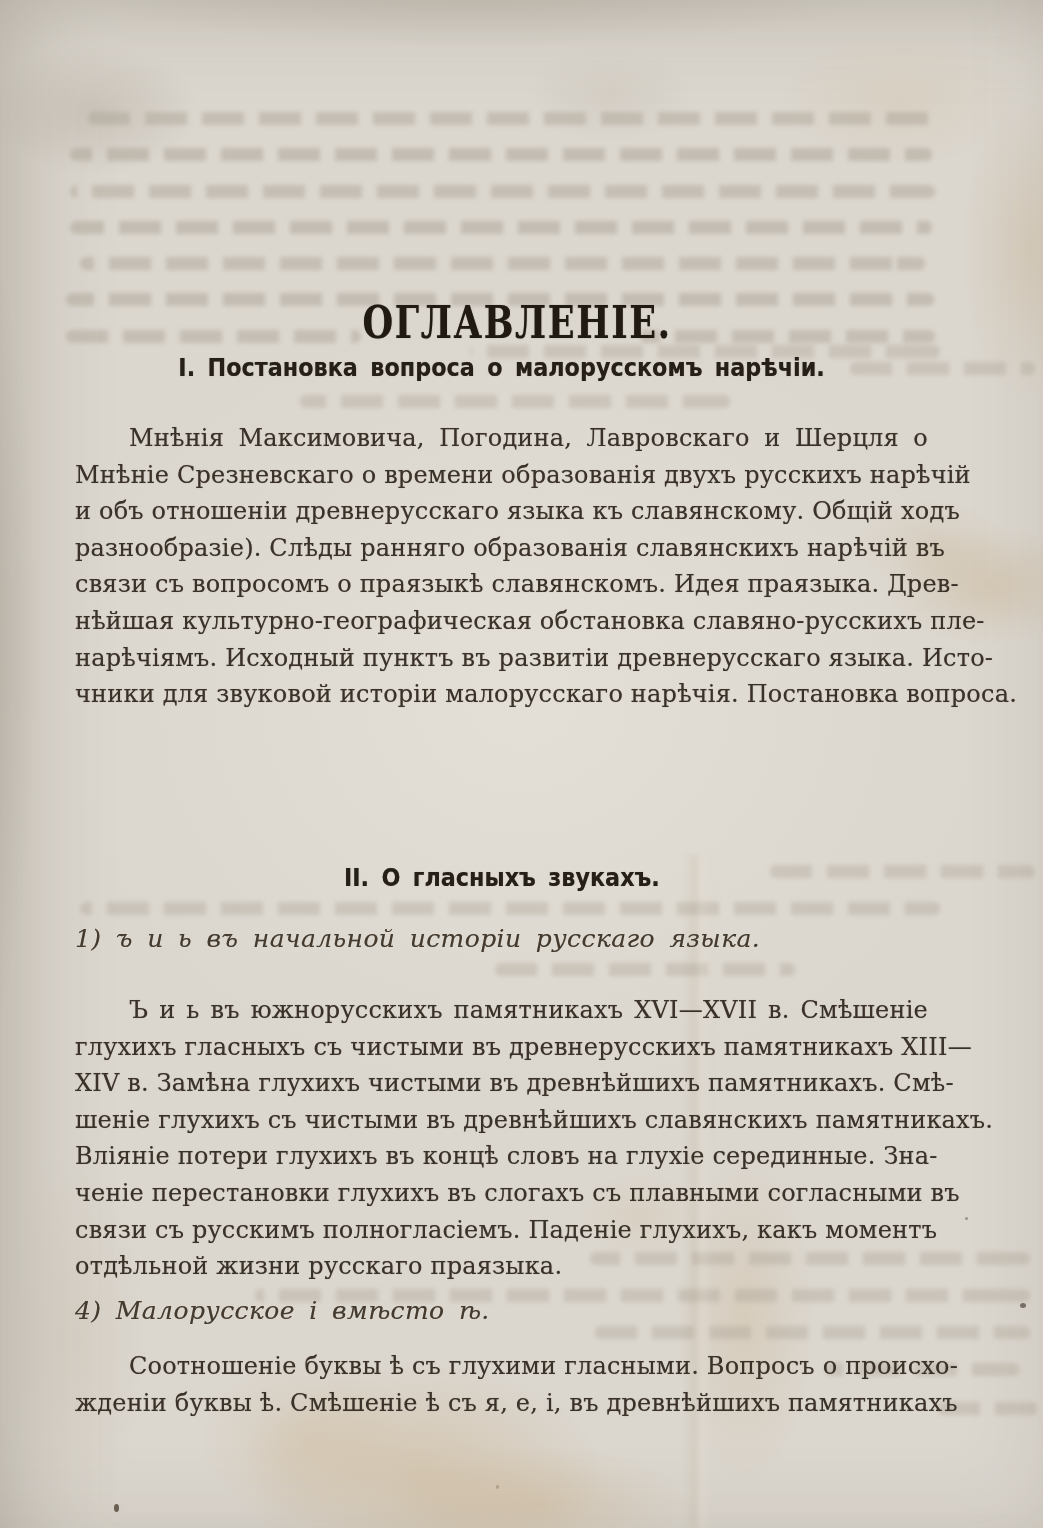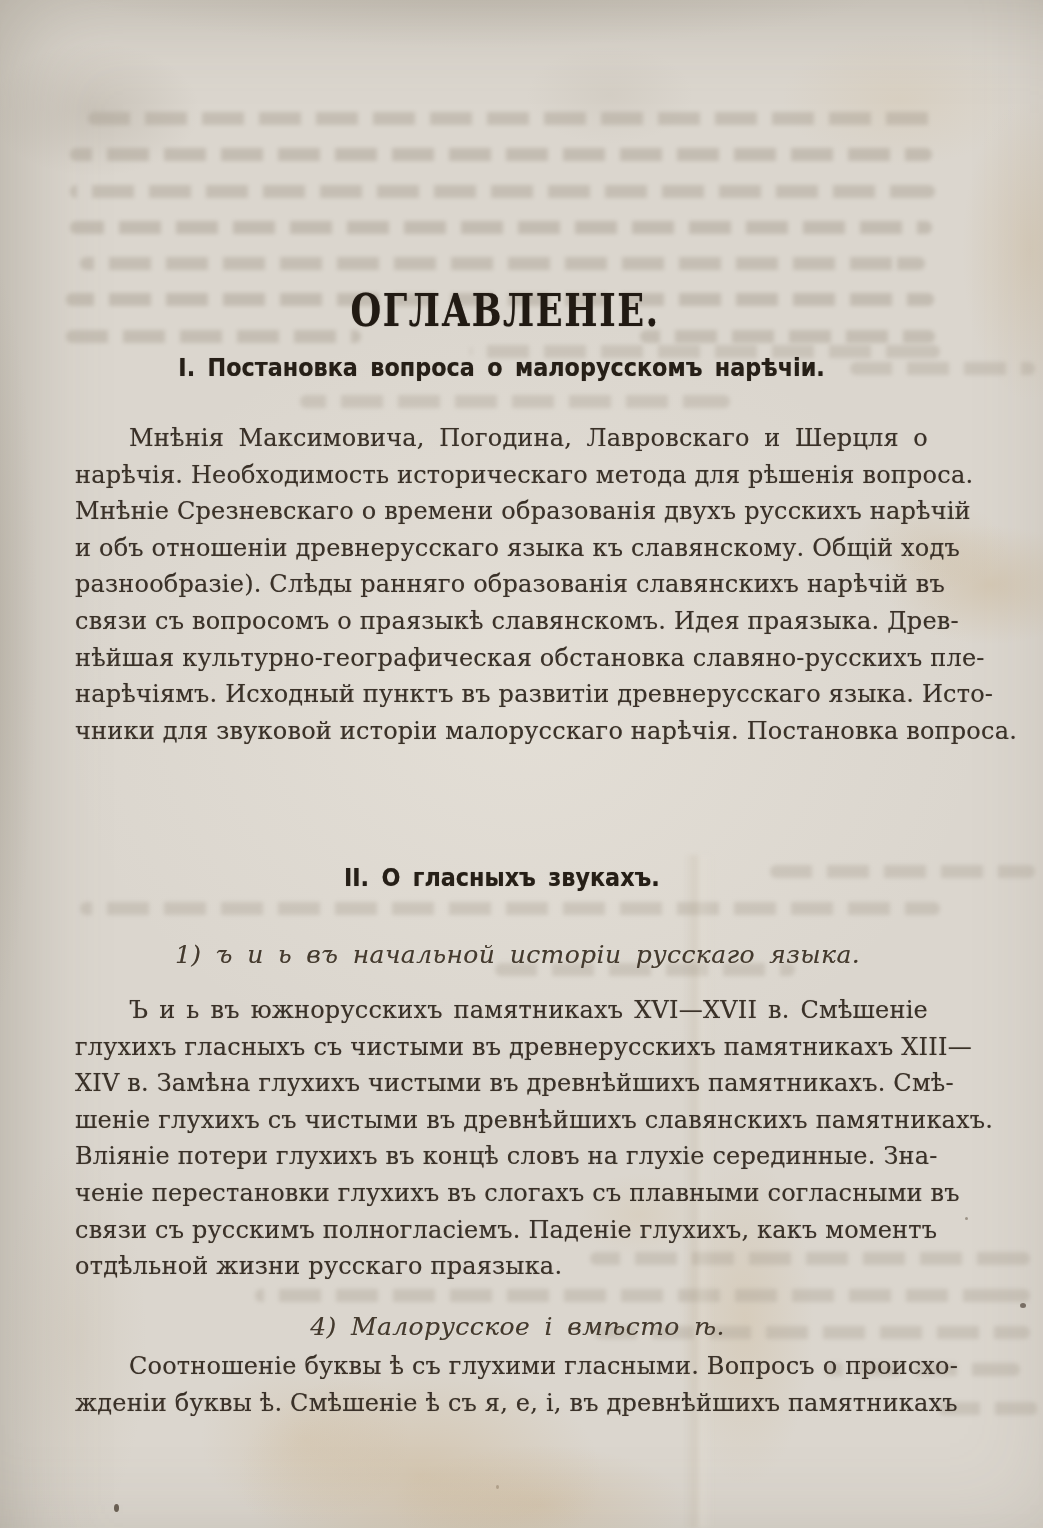--- a/index.html
+++ b/index.html
@@ -47,35 +47,35 @@
   .crease{
     position:absolute;left:684px;top:855px;width:30px;height:673px;
     background:linear-gradient(90deg, rgba(0,0,0,0), rgba(167,146,112,.13) 35%, rgba(230,224,212,.28) 58%, rgba(0,0,0,0));
     filter:blur(2px);pointer-events:none;
   }
   .speck{position:absolute;border-radius:50%;}
   
   .content{position:absolute;inset:0;color:#3a3128;}
   .col{position:absolute;left:75px;width:853px;margin-top:8px;}
   .title{
-    top:283px;text-align:center;margin:4px;
+    top:283px;text-align:center;margin:16px;
     font:bold 44px/48px "DejaVu Serif", serif;color:#211a13;
     text-shadow:0 0 1px rgba(33,26,19,.55);
   }
   .title .sq{display:inline-block;transform:scaleX(.8);letter-spacing:2px;}
   .sec-h{
     text-align:center;margin:0;color:#261f17;
     font:bold 24px/34px "DejaVu Sans", sans-serif;
     text-shadow:0 0 .7px rgba(38,31,23,.5);
   }
   .sec-h .sq{display:inline-block;transform:scaleX(.93);word-spacing:5px;}
   .h1{top:351px;}
   .h2{top:861px;}
   .sub-h{
-    text-align:center;margin:16px;color:#443a2e;
+    margin:0;color:#443a2e;
     font:italic 25px/38px "DejaVu Serif", serif;
     word-spacing:6px;letter-spacing:.4px;
     text-shadow:0 0 .6px rgba(68,58,46,.4);
   }
   .s1{top:920px;}
   .s2{top:1292px;}
   .para{font-size:24px;letter-spacing:.2px;}
   .p1{top:412px;}
   .p2{top:984px;}
   .p3{top:1340px;}
@@ -119,21 +119,20 @@
   <div class="crease"></div>
 
   <main class="content">
 
     <h1 class="col title"><span class="sq">ОГЛАВЛЕНІЕ.</span></h1>
 
     <h2 class="col sec-h h1"><span class="sq">I. Постановка вопроса о малорусскомъ нарѣчіи.</span></h2>
 
     <div class="col para p1">
       <div class="ln indent">Мнѣнія Максимовича, Погодина, Лавровскаго и Шерцля о</div>
-      <div class="ln">нарѣчія. Необходимость историческаго метода для рѣшенія вопроса.</div>
       <div class="ln">Мнѣніе Срезневскаго о времени образованія двухъ русскихъ нарѣчій</div>
       <div class="ln">и объ отношеніи древнерусскаго языка къ славянскому. Общій ходъ</div>
       <div class="ln">разнообразіе). Слѣды ранняго образованія славянскихъ нарѣчій въ</div>
       <div class="ln">связи съ вопросомъ о праязыкѣ славянскомъ. Идея праязыка. Древ-</div>
       <div class="ln">нѣйшая культурно-географическая обстановка славяно-русскихъ пле-</div>
       <div class="ln">нарѣчіямъ. Исходный пунктъ въ развитіи древнерусскаго языка. Исто-</div>
       <div class="ln">чники для звуковой исторіи малорусскаго нарѣчія. Постановка вопроса.</div>
     </div>
 
     <h2 class="col sec-h h2"><span class="sq">II. О гласныхъ звукахъ.</span></h2>

